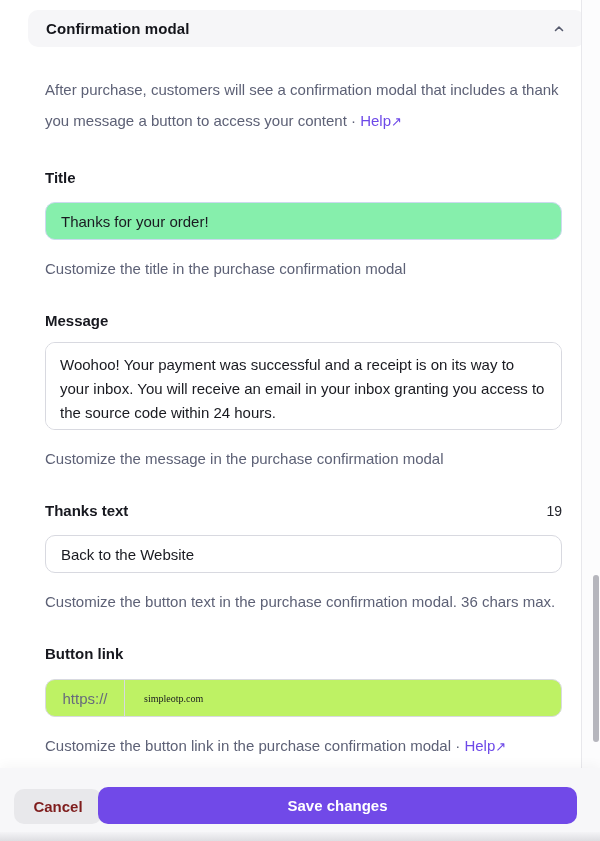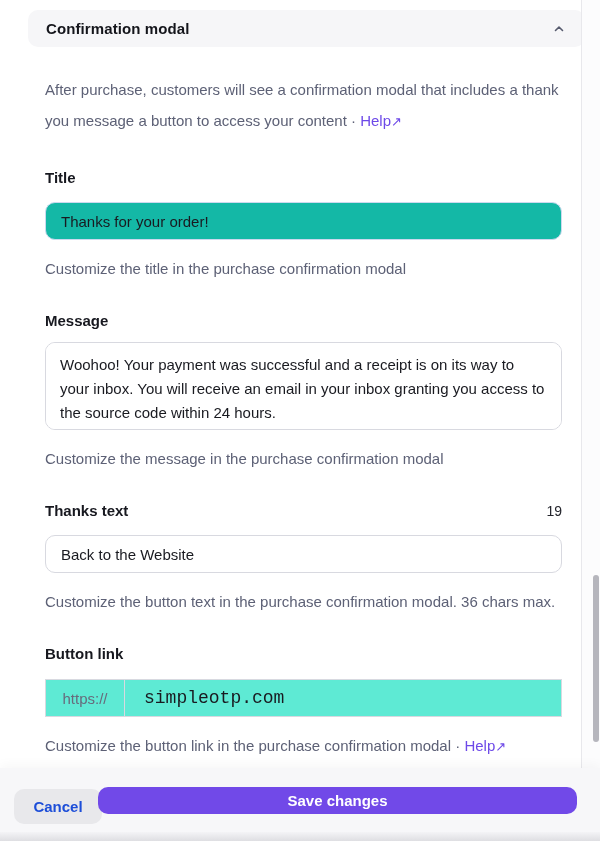--- a/index.html
+++ b/index.html
@@ -60,21 +60,21 @@
     border-radius:10px;
     background:#ffffff;
     font-family:"Liberation Sans", sans-serif;
     font-size:15px;
     color:#191a20;
     padding:0 15px;
     outline:none;
     display:block;
   }
   .text-input.autofill {
-    background:#14b8a6;
+    background:#86efac;
     border-color:#ccd9ee;
   }
   textarea.text-area {
     margin-top:13px;
     width:517px; height:88px;
     border:1px solid #d8d9e0;
     border-radius:10px;
     background:#ffffff;
     font-family:"Liberation Sans", sans-serif;
     font-size:15px;
@@ -90,37 +90,37 @@
     font-size:15px;
     line-height:22px;
     color:#5d6176;
     max-width:517px;
   }
 
   .link-input-group {
     margin-top:17px;
     width:517px; height:38px;
     border:1px solid #d8d9e0;
-    border-radius:0;
-    background:#5eead4;
+    border-radius:10px;
+    background:#bef264;
     display:flex; align-items:stretch;
     overflow:hidden;
   }
   .link-prefix {
     width:79px;
     border-right:1px solid #d8d9e0;
     display:flex; align-items:center; justify-content:center;
     font-size:15px; color:#676b7c;
     flex:0 0 auto;
   }
   .link-value {
     flex:1;
     border:none; outline:none;
-    font-family:Liberation Mono, monospace;
-    font-size:18px; color:#191a20;
+    font-family:Liberation Serif, serif;
+    font-size:10px; color:#191a20;
     padding:0 0 0 19px;
     background:transparent;
   }
 
   .email-section { margin-top:45px; }
 
   
   .footer {
     position:absolute;
     left:0; right:0; bottom:0;
@@ -132,25 +132,25 @@
   .footer-inner { position:relative; width:100%; height:100%; }
   .btn {
     font-family:"Liberation Sans", sans-serif;
     font-size:15px; font-weight:700;
     border:none; border-radius:10px;
     cursor:pointer;
   }
   .btn-cancel {
     position:absolute; left:14px; top:21px;
     width:88px; height:35px;
-    background:#e8e8eb; color:#1d4ed8;
+    background:#e8e8eb; color:#7f1d1d;
   }
   .btn-save {
     position:absolute; left:98px; top:19px;
-    width:479px; height:27px;
+    width:479px; height:37px;
     background:#7149e8; color:#ffffff;
   }
   .footer-bottom-fade {
     position:absolute; left:0; right:0; bottom:0; height:9px;
     background:linear-gradient(to bottom, #f4f4f6, #dedee2);
   }
 </style>
 </head>
 <body>
 

